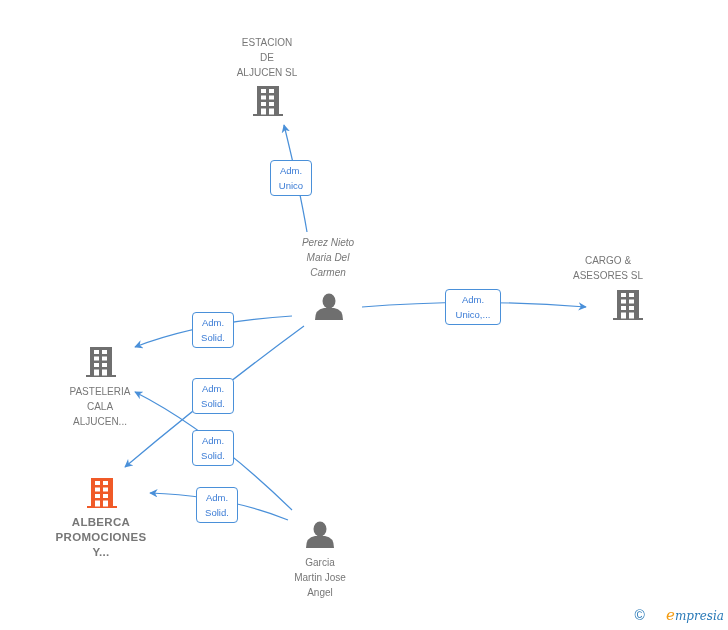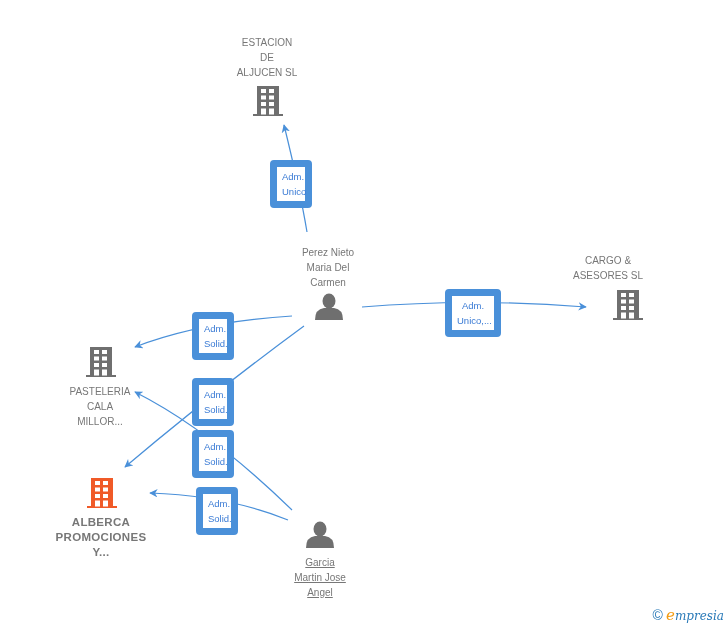--- a/index.html
+++ b/index.html
@@ -2,26 +2,26 @@
 <html><head>
   <meta charset="utf-8">
   <style>
     html, body { margin: 0; padding: 0; background: #ffffff; }
     body { width: 728px; height: 630px; position: relative; overflow: hidden;
            font-family: "Liberation Sans", sans-serif; }
     #graph { position: absolute; left: 0; top: 0; width: 728px; height: 630px; }
     .node-label { position: absolute; text-align: center; color: #777777;
                   font-size: 10px; line-height: 15px; white-space: pre-line; }
     .node-label.highlight { color: #777777; font-weight: bold; font-size: 11.5px; letter-spacing: 0.3px; }
-    .edge-label { position: absolute; background: #ffffff; border: 7px solid #000000;
+    .edge-label { position: absolute; background: #ffffff; border: 1px solid #000000;
                   border-radius: 4px; color: #3a7bd5; font-size: 9.5px; line-height: 15px;
                   text-align: center; padding: 2px 5px; box-sizing: border-box; white-space: pre-line; }
     .footer { position: absolute; right: 4px; bottom: 6px; font-size: 12px; color: #2a7ab8; }
     .footer .c { font-size: 14px; color: #2a7ab8; }
-    .footer .brand { font-family: "DejaVu Serif", serif; font-style: italic; color: #2a7ab8; font-size: 12px; }
+    .footer .brand { font-family: "DejaVu Serif", serif; font-style: italic; color: #2a7ab8; font-size: 12px; margin-left: 18px; }
     .footer .brand .e { color: #f39c12; font-size: 15px; }
   </style>
 </head>
 <body>
 
 <svg id="graph" xmlns="http://www.w3.org/2000/svg" width="728" height="630">
   <defs>
     <marker id="arrow" viewBox="0 0 10 10" refX="9" refY="5" markerWidth="7" markerHeight="7" orient="auto-start-reverse">
       <path d="M0,0 L10,5 L0,10 L3,5 z" fill="#4a90d9"></path>
     </marker>
@@ -103,32 +103,32 @@
 Solid.</div>
     <div class="edge-label" style="left: 192px; top: 378px; width: 42px; border-color: rgb(74, 144, 217); color: rgb(58, 123, 213);">Adm.
 Solid.</div>
     <div class="edge-label" style="left: 192px; top: 430px; width: 42px; border-color: rgb(74, 144, 217); color: rgb(58, 123, 213);">Adm.
 Solid.</div>
     <div class="edge-label" style="left: 196px; top: 487px; width: 42px; border-color: rgb(74, 144, 217); color: rgb(58, 123, 213);">Adm.
 Solid.</div>
     <div class="node-label" style="left: 212px; top: 35px; width: 110px; color: rgb(119, 119, 119);">ESTACION
 DE
 ALJUCEN SL</div>
-    <div class="node-label" style="left: 273px; top: 245px; width: 110px; color: rgb(119, 119, 119);">Perez Nieto
+    <div class="node-label" style="left: 273px; top: 235px; width: 110px; color: rgb(119, 119, 119); font-style: italic;">Perez Nieto
 Maria Del
 Carmen</div>
     <div class="node-label" style="left: 548px; top: 253px; width: 120px; color: rgb(119, 119, 119);">CARGO &amp;
 ASESORES  SL</div>
     <div class="node-label" style="left: 45px; top: 384px; width: 110px; color: rgb(119, 119, 119);">PASTELERIA
 CALA
-MILLOR...</div>
+ALJUCEN...</div>
     <div class="node-label highlight" style="left: 36px; top: 515px; width: 130px; color: rgb(119, 119, 119); text-align: center;">ALBERCA
 PROMOCIONES
 Y...</div>
-    <div class="node-label" style="left: 265px; top: 555px; width: 110px; color: rgb(119, 119, 119); text-decoration: underline;">Garcia
+    <div class="node-label" style="left: 265px; top: 555px; width: 110px; color: rgb(119, 119, 119);">Garcia
 Martin Jose
 Angel</div>
   </div>
 
 <div class="footer">
   <span class="c">©</span>
   <span class="brand"><span class="e">e</span><span>mpresia</span></span>
 </div>
 
 </body></html>

